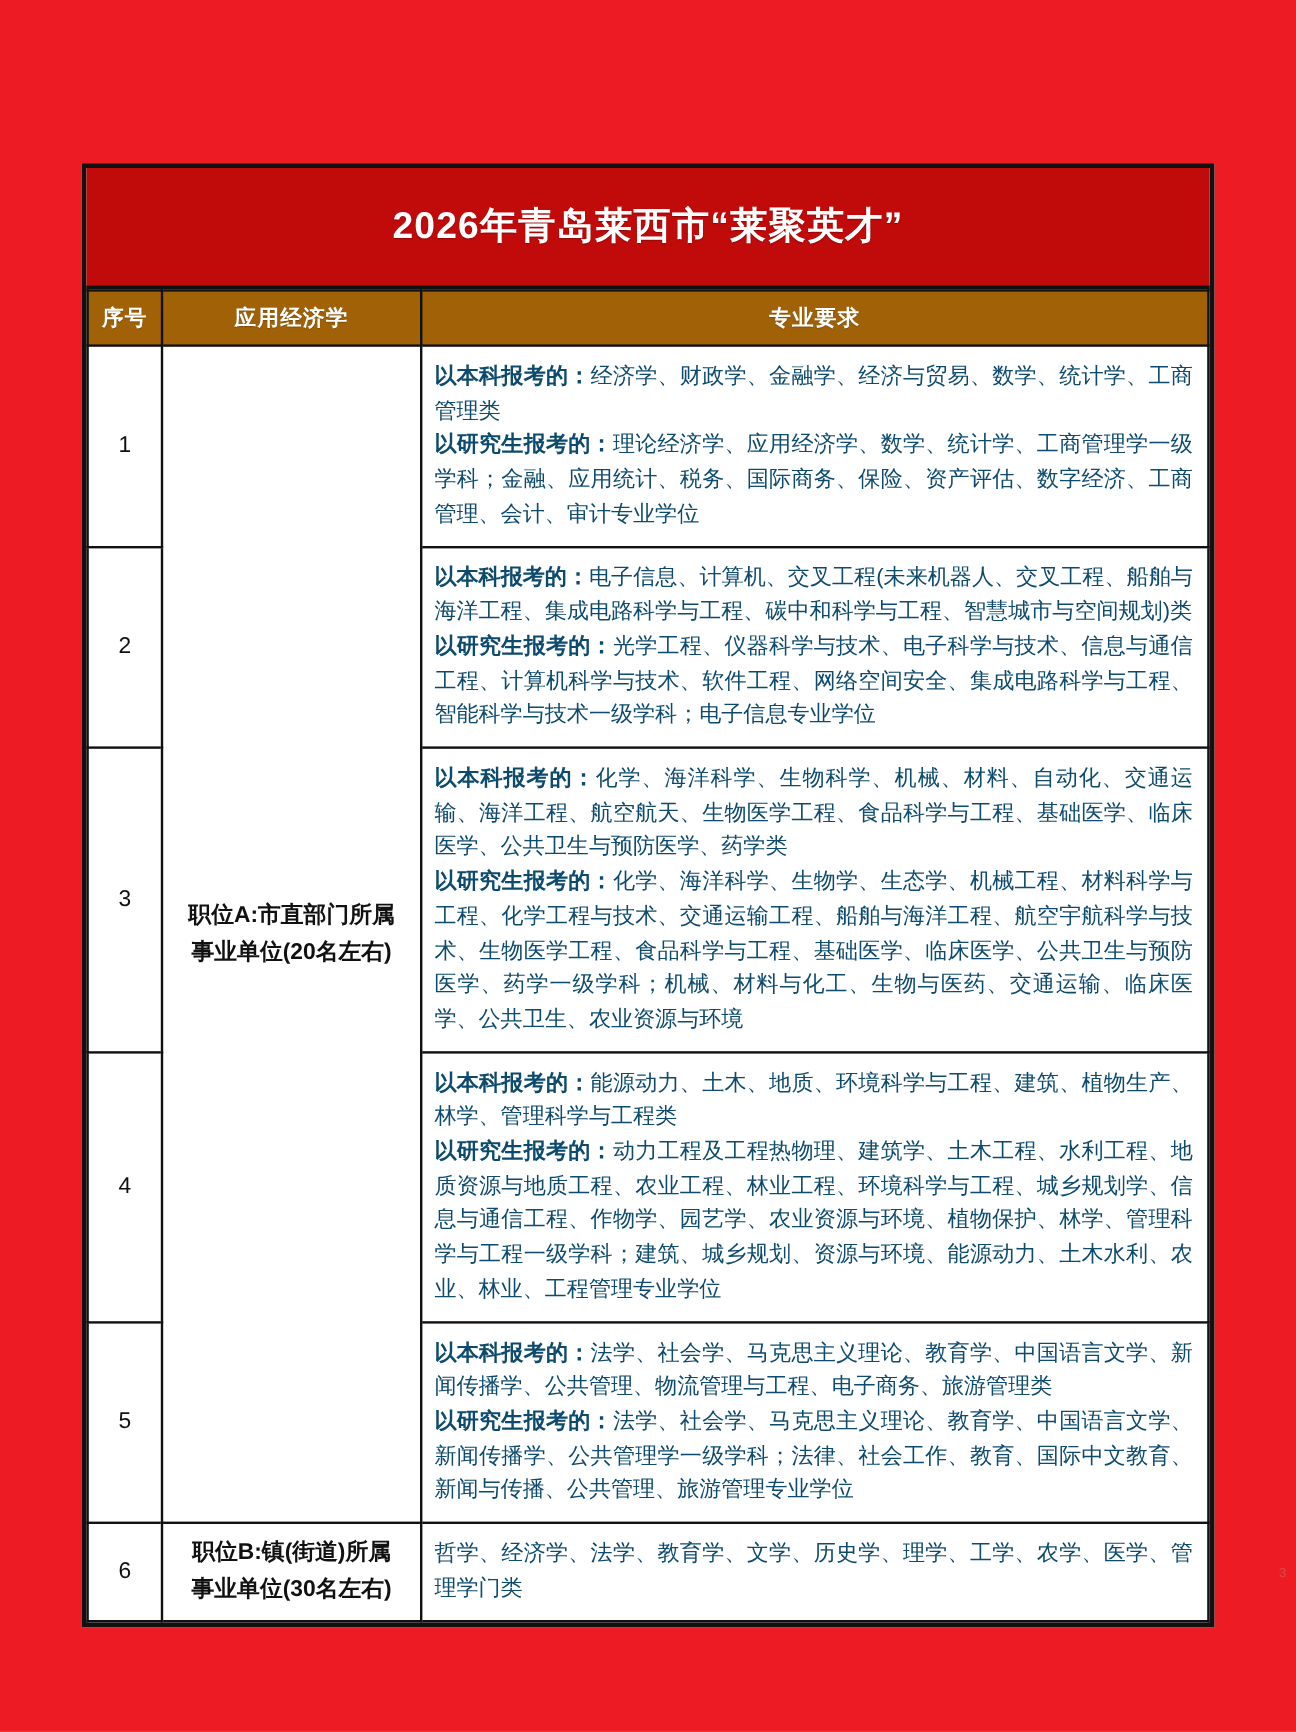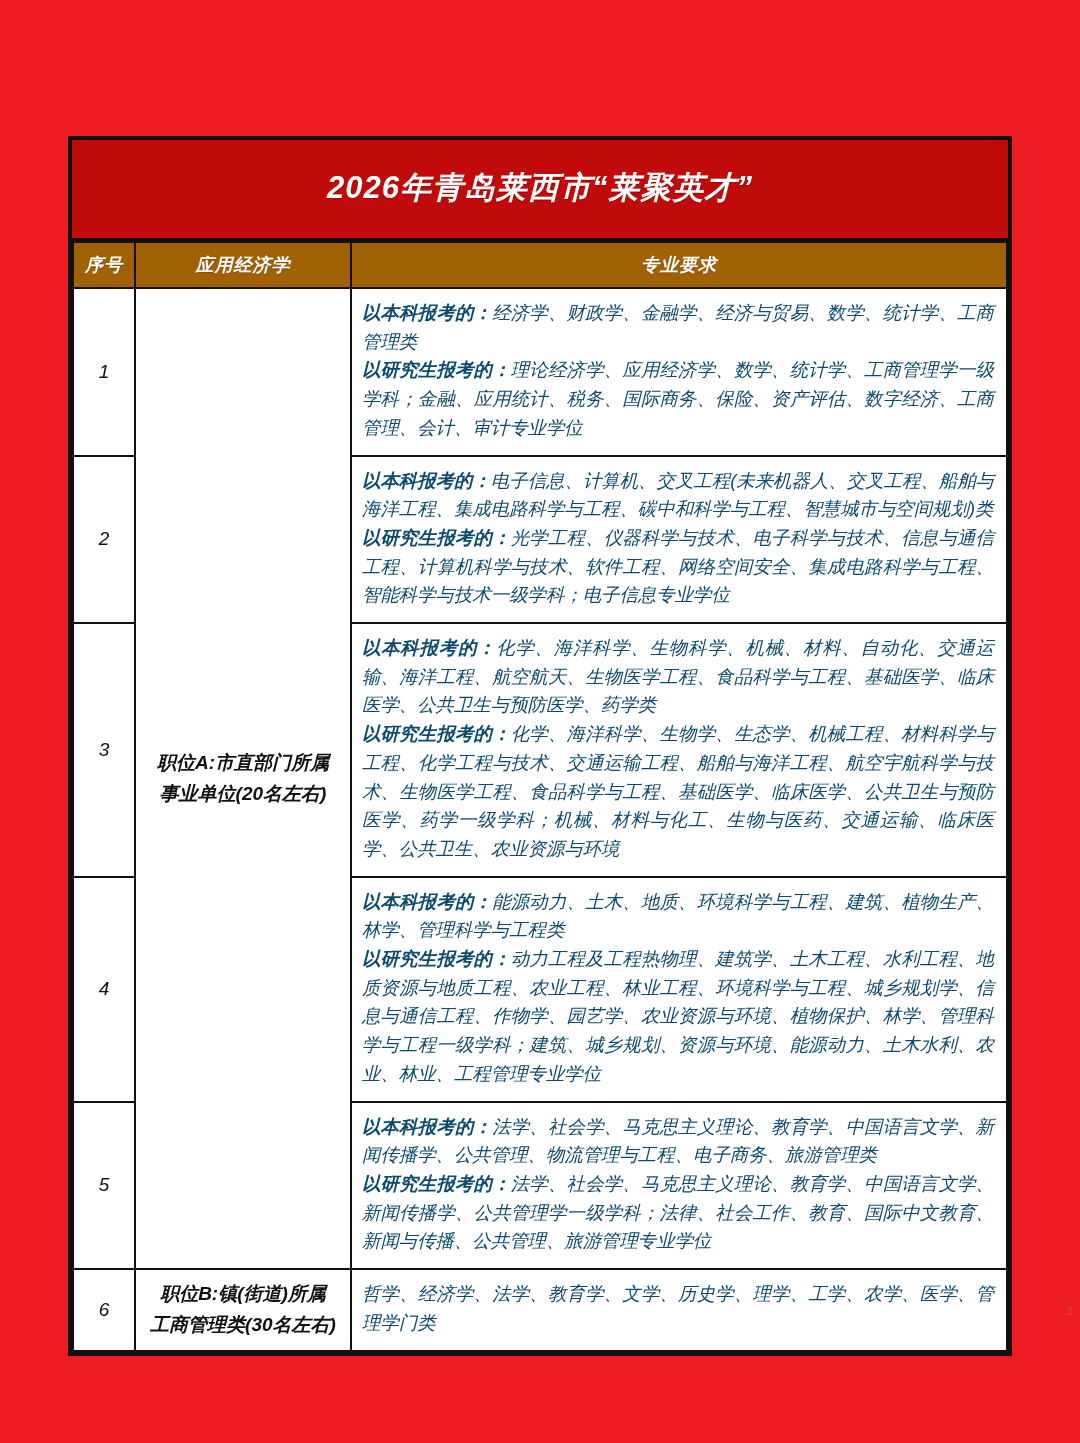--- a/index.html
+++ b/index.html
@@ -9,21 +9,20 @@
     background: #ED1C24;
     font-family: "Liberation Sans", "DejaVu Sans", sans-serif;
     overflow: hidden;
   }
 
   #page {
     position: relative;
     width: 1080px;
     height: 1443px;
     background: #ED1C24;
-    font-style: italic;
   }
 
   
   .watermark {
     position: absolute;
     left: 300px;
     top: 600px;
     width: 440px;
     height: 440px;
     opacity: .14;
@@ -207,21 +206,21 @@
           <td class="major">
             <span class="req-line"><span class="req-label">以本科报考的：</span><span>法学、社会学、马克思主义理论、教育学、中国语言文学、新闻传播学、公共管理、物流管理与工程、电子商务、旅游管理类</span></span>
             <span class="req-line"><span class="req-label">以研究生报考的：</span><span>法学、社会学、马克思主义理论、教育学、中国语言文学、新闻传播学、公共管理学一级学科；法律、社会工作、教育、国际中文教育、新闻与传播、公共管理、旅游管理专业学位</span></span>
           </td>
         </tr>
 
         <tr>
           <td class="no">6</td>
           <td class="post">
             <div>职位B:镇(街道)所属</div>
-            <div>工商管理类(30名左右)</div>
+            <div>事业单位(30名左右)</div>
           </td>
           <td class="major">
             <span class="req-line"><span>哲学、经济学、法学、教育学、文学、历史学、理学、工学、农学、医学、管理学门类</span></span>
           </td>
         </tr>
       </tbody>
     </table>
   </div>
 
   <div class="page-mark">3</div>

